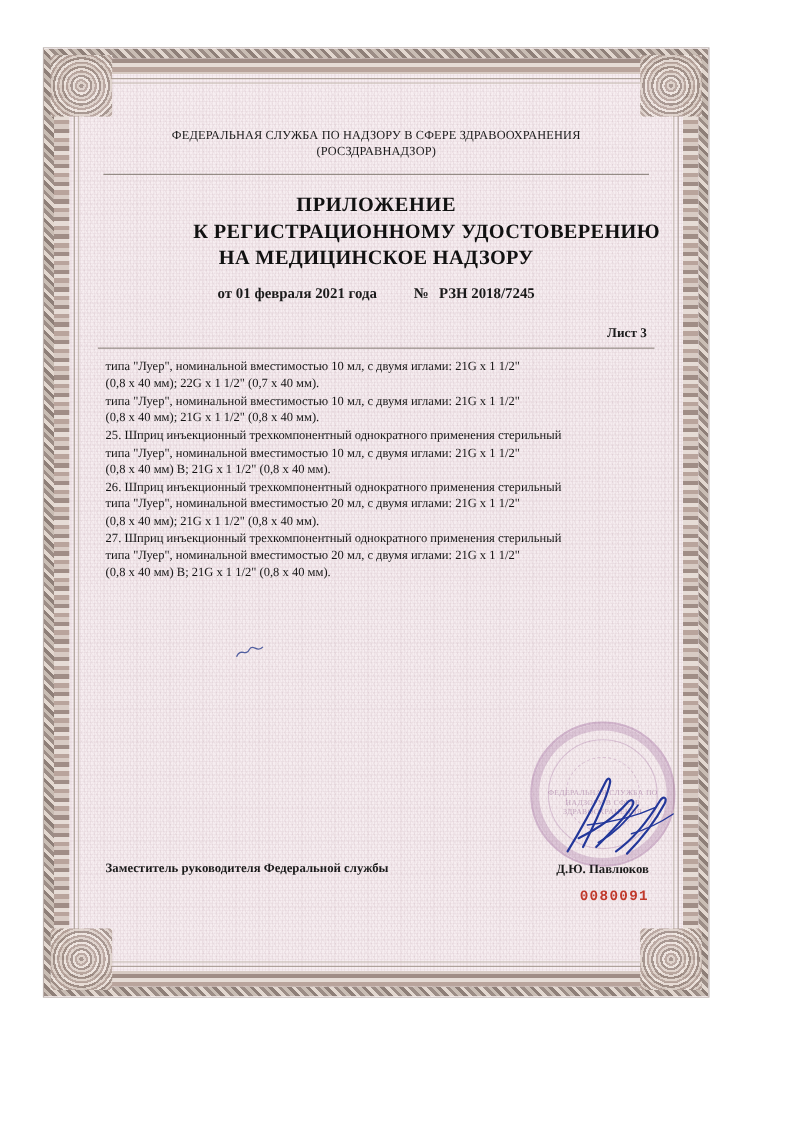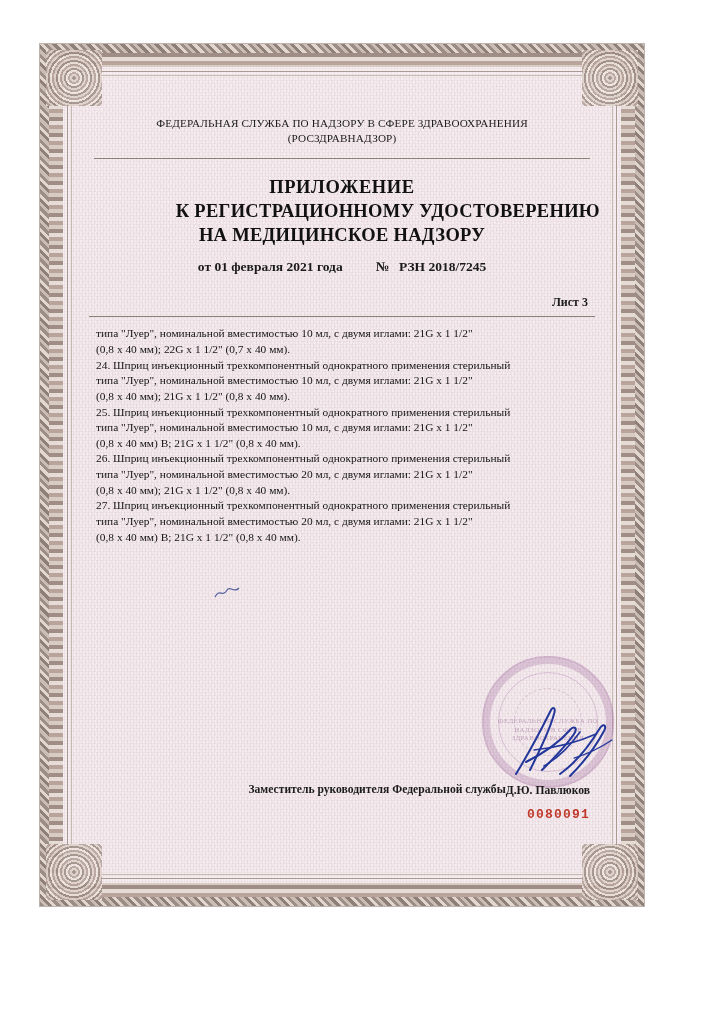--- a/index.html
+++ b/index.html
@@ -198,21 +198,21 @@
   .sign-block {
     position: absolute;
     left: 12px;
     right: 10px;
     bottom: 64px;
     font-size: 11.6px;
     font-weight: bold;
   }
   .sign-row {
     display: flex;
-    justify-content: flex-end;
+    justify-content: space-between;
     align-items: flex-end;
   }
   .sign-left { line-height: 1.4; }
   .sign-name { white-space: nowrap; padding-bottom: 1px; }
 
   .serial {
     position: absolute;
     right: 10px;
     bottom: 40px;
     font-family: "Liberation Mono", monospace;
@@ -331,21 +331,20 @@
         <span>РЗН 2018/7245</span>
       </div>
 
       <div class="sheet">Лист 3</div>
 
       <div class="hr2"></div>
 
       <div class="body-text">
         <p>типа "Луер", номинальной вместимостью 10 мл, с двумя иглами: 21G x 1 1/2"</p>
         <p>(0,8 х 40 мм); 22G x 1 1/2" (0,7 х 40 мм).</p>
-        <p>24. Шприц инъекционный трехкомпонентный однократного применения стерильный</p>
         <p>типа "Луер", номинальной вместимостью 10 мл, с двумя иглами: 21G x 1 1/2"</p>
         <p>(0,8 х 40 мм); 21G x 1 1/2" (0,8 х 40 мм).</p>
         <p>25. Шприц инъекционный трехкомпонентный однократного применения стерильный</p>
         <p>типа "Луер", номинальной вместимостью 10 мл, с двумя иглами: 21G x 1 1/2"</p>
         <p>(0,8 х 40 мм) В; 21G x 1 1/2" (0,8 х 40 мм).</p>
         <p>26. Шприц инъекционный трехкомпонентный однократного применения стерильный</p>
         <p>типа "Луер", номинальной вместимостью 20 мл, с двумя иглами: 21G x 1 1/2"</p>
         <p>(0,8 х 40 мм); 21G x 1 1/2" (0,8 х 40 мм).</p>
         <p>27. Шприц инъекционный трехкомпонентный однократного применения стерильный</p>
         <p>типа "Луер", номинальной вместимостью 20 мл, с двумя иглами: 21G x 1 1/2"</p>

